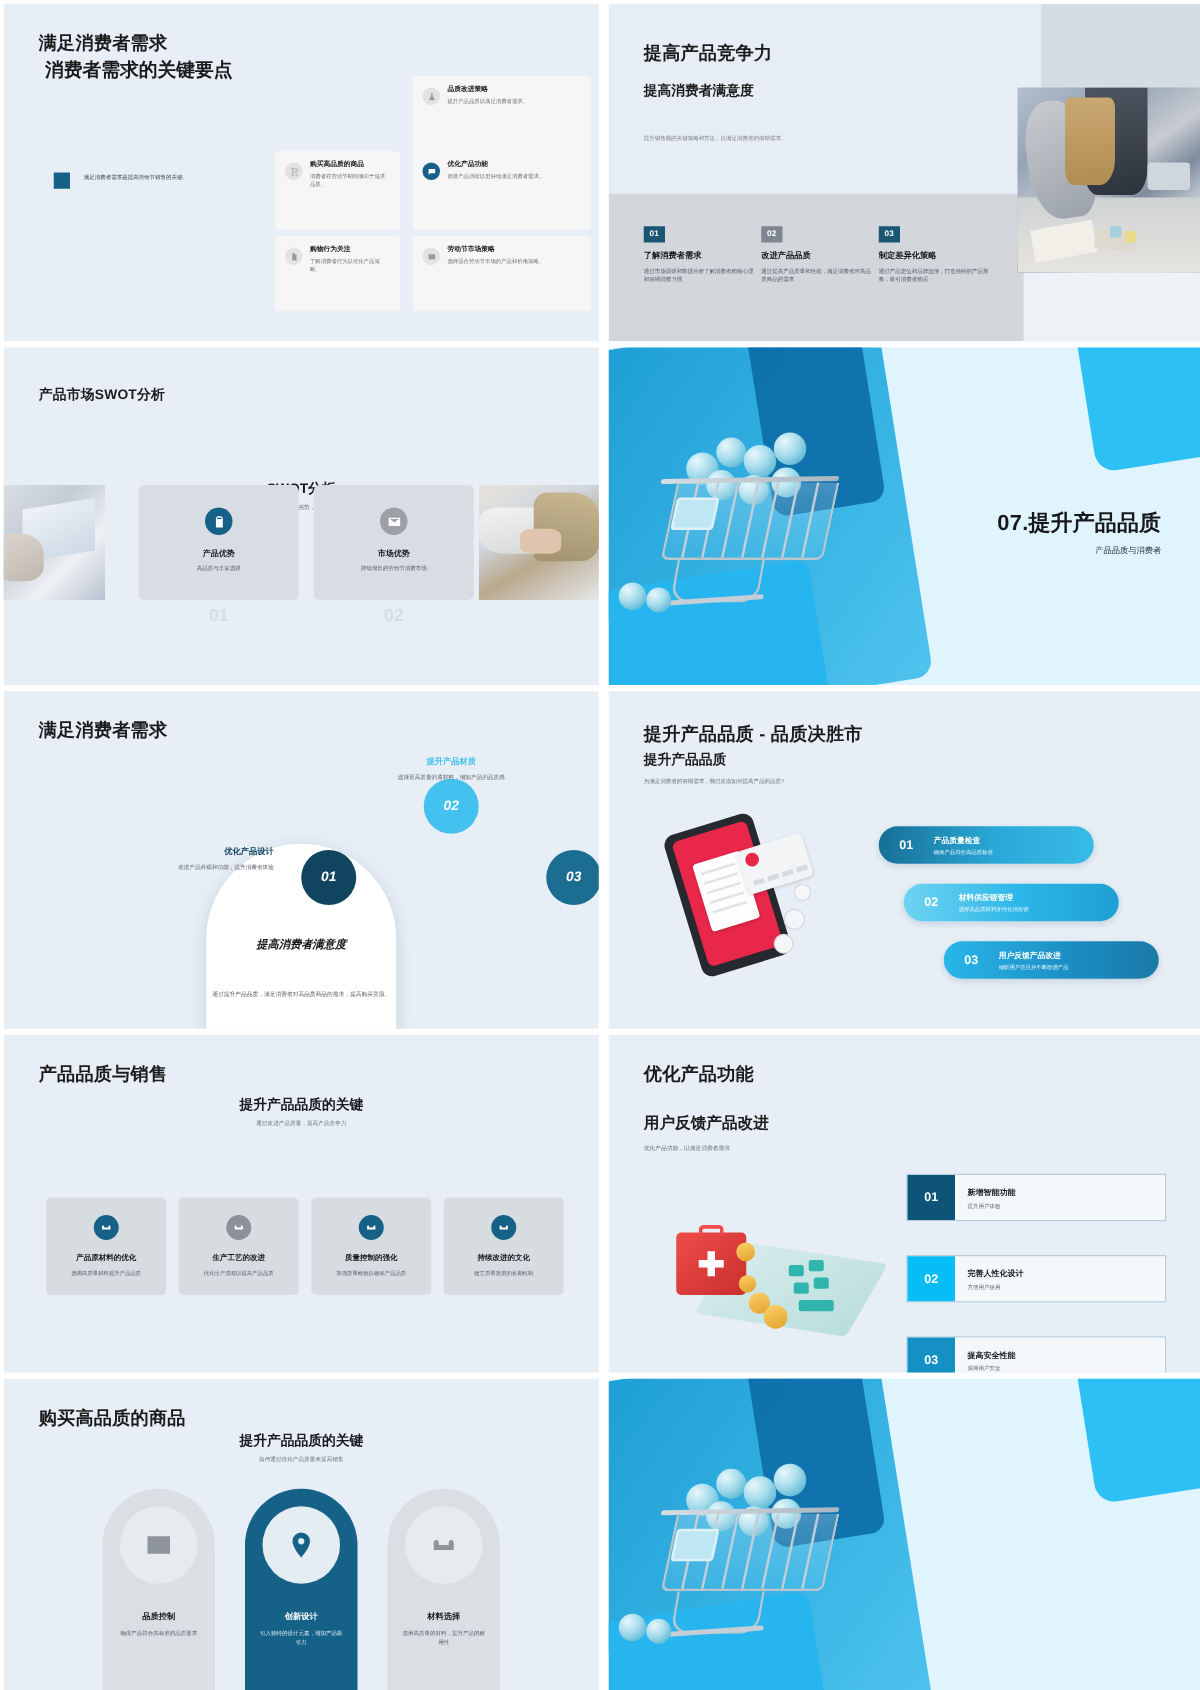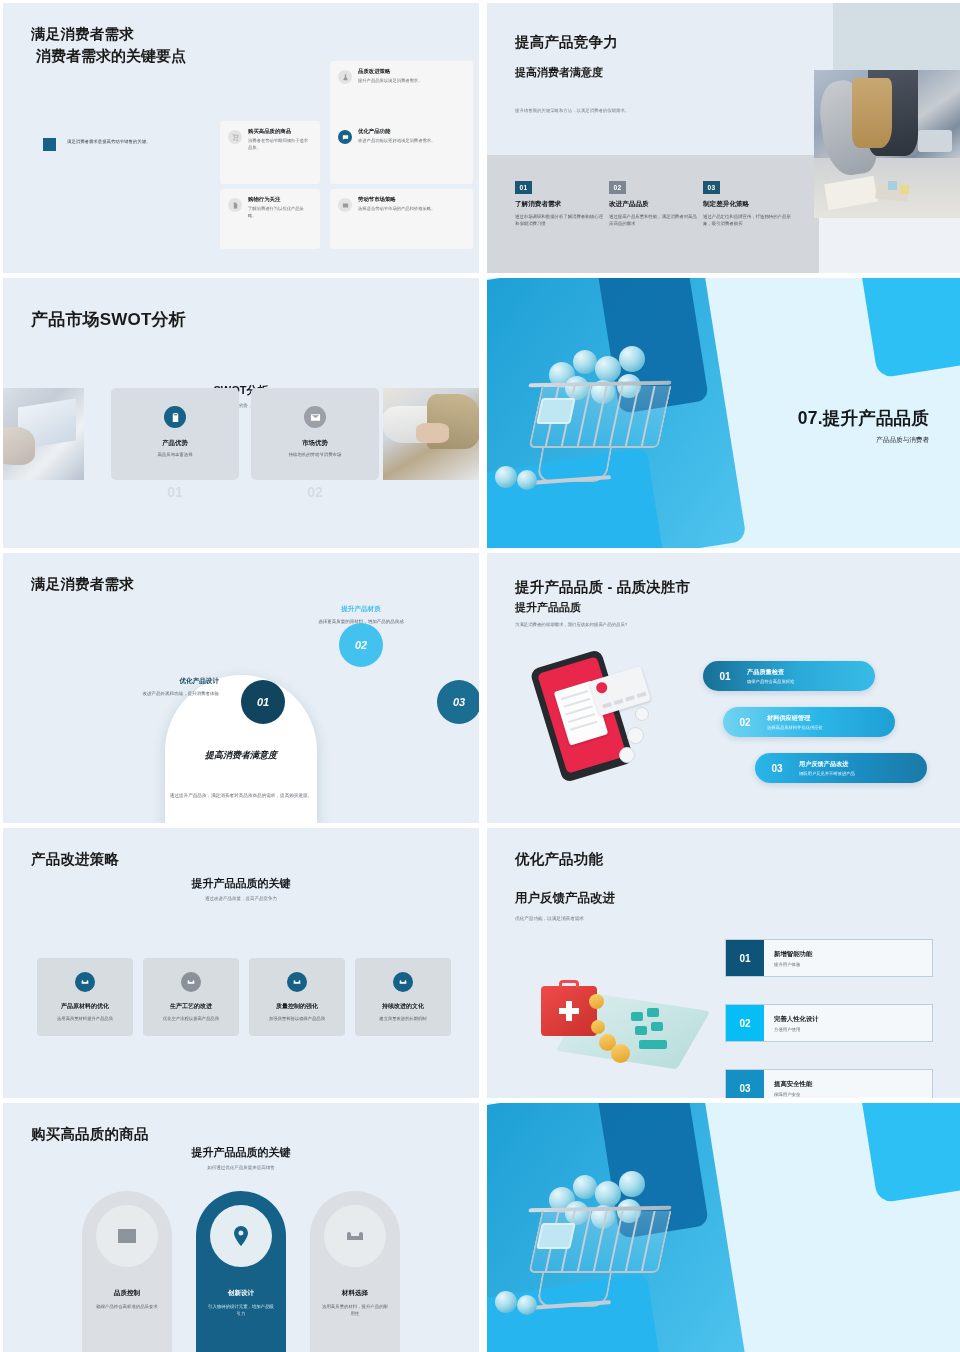--- a/index.html
+++ b/index.html
@@ -90,21 +90,21 @@
     width:17px; height:13px; background:#1b5673; color:#fff;
     font-size:6.5px; font-weight:bold; display:flex; align-items:center;
     justify-content:center; letter-spacing:.3px;
   }
   .step2.gray .num { background:#7e8791; }
   .step2 h4 { margin-top:6px; font-size:6.6px; font-weight:bold; color:#13161a; }
   .step2 p { margin-top:4px; font-size:4.4px; color:#555b62; line-height:1.6; }
 
   
   .s3 { background:#e7eef5; }
-  .s3 .title { left:28px; top:30px; font-size:17px; }
+  .s3 .title { left:28px; top:30px; font-size:11px; }
   .s3 .ctr-h { position:absolute; left:0; right:0; top:105px; text-align:center;
                font-size:11px; font-weight:bold; color:#15181c; }
   .s3 .ctr-p { position:absolute; left:0; right:0; top:125px; text-align:center;
                font-size:4.5px; color:#6d737b; }
   .s3 .ph {
     position:absolute; top:110px; width:97px; height:92px; overflow:hidden;
   }
   .s3 .ph.l { left:-16px; }
   .s3 .ph.r { right:-1px; }
   .ph-laptop { width:100%; height:100%;
@@ -554,21 +554,21 @@
     <div class="pill p3">
       <div class="pn">03</div>
       <div class="ptx">
         <h4>用户反馈产品改进</h4>
         <p>倾听用户意见并不断改进产品</p>
       </div>
     </div>
   </div>
 
   <div class="slide s7">
-    <div class="t-main title">产品改进策略</div>
+    <div class="t-main title">产品品质与销售</div>
     <div class="ctr-h">提升产品品质的关键</div>
     <div class="ctr-p">通过改进产品质量，提高产品竞争力</div>
 
     <div class="card7" style="left:34px;">
       <span class="cic">
           <svg viewBox="0 0 24 24">
             <path d="M4 10a2 2 0 0 1 4 0v2h8v-2a2 2 0 0 1 4 0v6H4v-6z"></path>
           </svg>
         </span>
       <h4>产品原材料的优化</h4>

